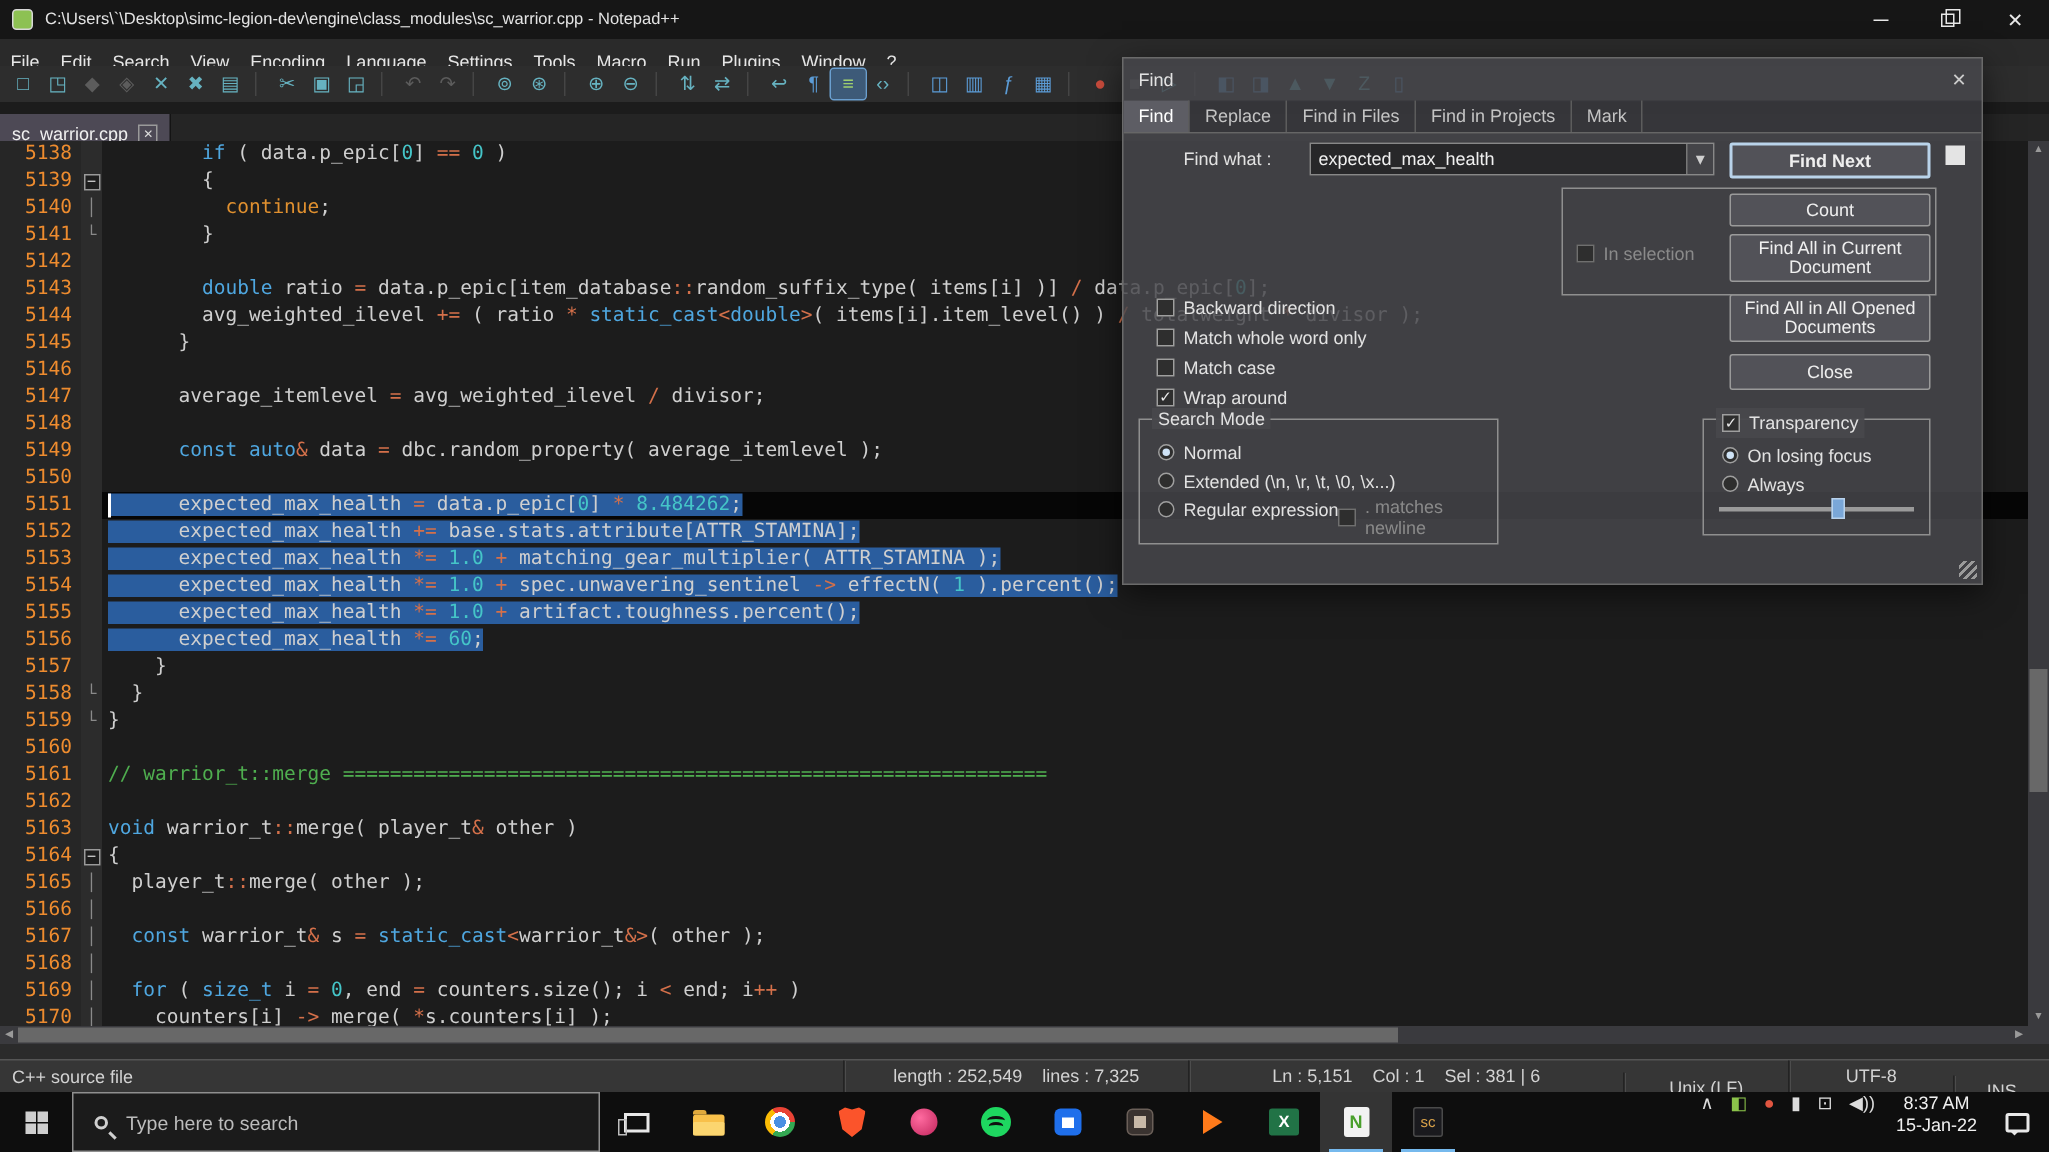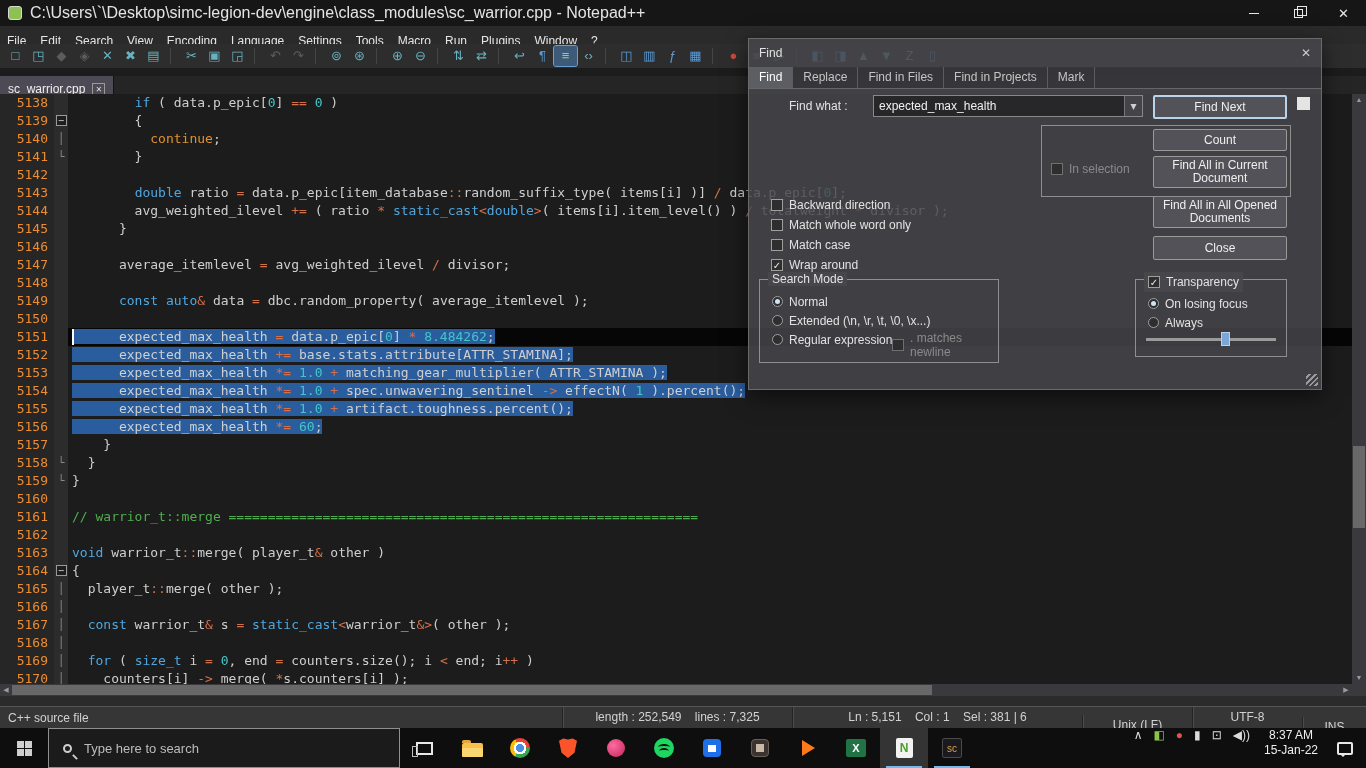--- a/index.html
+++ b/index.html
@@ -5,21 +5,21 @@
   html,body{margin:0;padding:0;background:#000;}
   .screen{position:relative;width:1366px;height:768px;overflow:hidden;background:#1c1c1c;
           font-family:"Liberation Sans",sans-serif;color:#d8d8d8;}
   .screen *{box-sizing:border-box;}
 
   
   .titlebar{position:absolute;left:0;right:0;top:0;height:26px;background:var(--titlebar-bg);
             display:flex;align-items:center;}
   .app-logo{width:14px;height:14px;margin:0 8px 0 8px;background:#8dc153;border-radius:3px;
             border:1px solid #d8d8d8;}
-  .title-text{font-size:16px;color:#e4e4e4;flex:1;white-space:pre;overflow:hidden;}
+  .title-text{font-size:11px;color:#e4e4e4;flex:1;white-space:pre;overflow:hidden;}
   .win-ctl{width:45px;height:26px;display:flex;align-items:center;justify-content:center;color:#e8e8e8;}
   .ctl-min i{display:block;width:10px;height:1px;background:#e8e8e8;}
   .ctl-restore i{position:relative;display:block;width:9px;height:9px;border:1px solid #e8e8e8;}
   .ctl-restore i::before{content:"";position:absolute;top:-4px;left:2px;width:8px;height:8px;border:1px solid #e8e8e8;}
   .ctl-close{font-size:13px;}
 
   
   .menubar{position:absolute;left:0;right:0;top:26px;height:18px;background:var(--menu-bg);
            display:flex;align-items:center;font-size:12px;}
   .menu-item{padding:0 7px;line-height:18px;color:#e6e6e6;margin-top:12px;}
@@ -79,21 +79,21 @@
   .fd-combo{position:absolute;left:124px;top:56px;width:270px;height:22px;background:rgba(38,38,40,.95);
             border:1px solid #888;display:flex;align-items:center;}
   .fd-combo-text{flex:1;padding:0 5px;color:#f0f0f0;}
   .fd-combo-btn{width:18px;height:20px;border-left:1px solid #777;text-align:center;line-height:20px;
                 color:#cfcfcf;background:rgba(70,70,74,.95);}
   .fd-square{position:absolute;left:548px;top:58px;width:13px;height:13px;background:#e4e4e4;}
   .fd-btn{position:absolute;left:404px;width:134px;background:rgba(84,84,90,.92);border:1px solid #9a9a9a;
           border-radius:2px;display:flex;align-items:center;justify-content:center;text-align:center;
           color:#efefef;line-height:13px;padding:1px 4px;}
   .fd-default{border:2px solid #b9d3ea;}
-  .fd-btn-find-next{top:56px;height:24px;}
+  .fd-btn-find-next{top:56px;height:24px;font-weight:bold;}
   .fd-btn-count{top:90px;height:22px;}
   .fd-btn-find-all-current{top:117px;height:32px;}
   .fd-btn-find-all-opened{top:157px;height:32px;}
   .fd-btn-close{top:197px;height:24px;}
   .fd-group{position:absolute;border:1px solid #8f8f8f;}
   .fd-group-count{left:292px;top:86px;width:250px;height:72px;}
   .fd-group-sm{left:10px;top:240px;width:240px;height:84px;}
   .fd-group-tr{left:386px;top:240px;width:152px;height:78px;}
   .fd-cap{position:absolute;top:-8px;left:8px;padding:0 4px;background:rgba(72,72,76,.95);}
   .fd-opts{position:absolute;left:22px;top:156px;}

